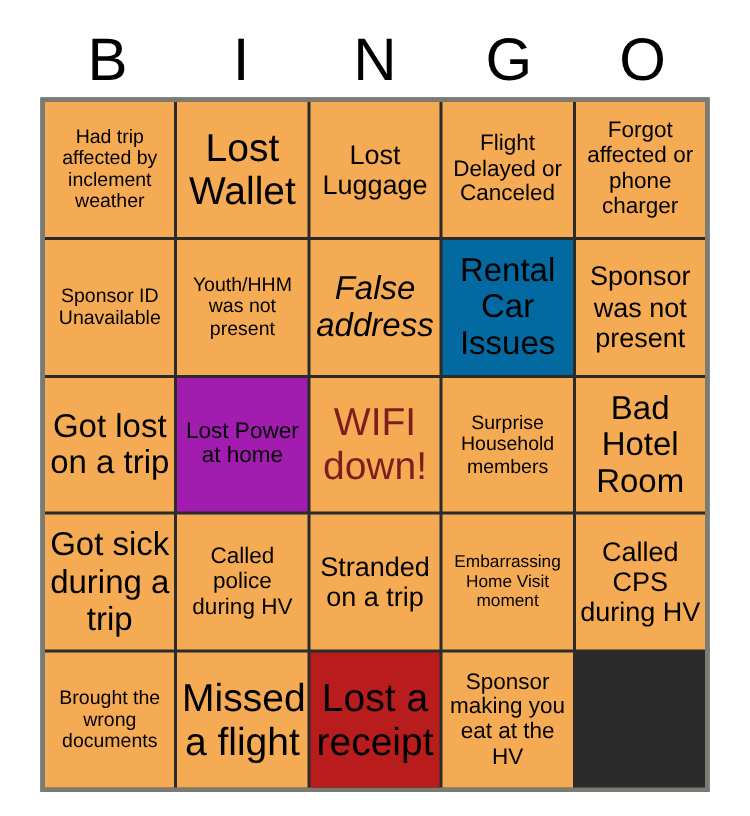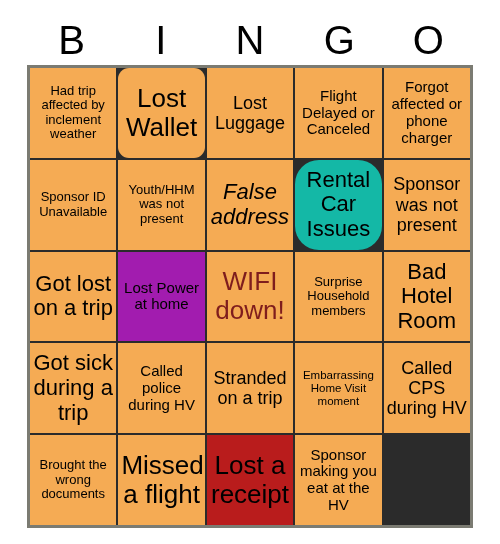--- a/index.html
+++ b/index.html
@@ -99,21 +99,21 @@
     <div class="header-letter" style="color: rgb(0, 0, 0);">N</div>
     <div class="header-letter" style="color: rgb(0, 0, 0);">G</div>
     <div class="header-letter" style="color: rgb(0, 0, 0);">O</div>
   </div>
 
   <div id="bingo-grid" style="background: rgb(43, 43, 43); border-color: rgb(123, 123, 114);">
 
     <div class="bingo-cell" style="background: rgb(245, 171, 84);">
       <span class="cell-text fs-sm" style="color: rgb(0, 0, 0);">Had trip affected by inclement weather</span>
     </div>
-    <div class="bingo-cell" style="background: rgb(245, 171, 84); border-radius: 11px;">
+    <div class="bingo-cell" style="background: rgb(245, 171, 84);">
       <span class="cell-text fs-xxl" style="color: rgb(0, 0, 0);">Lost Wallet</span>
     </div>
     <div class="bingo-cell" style="background: rgb(245, 171, 84);">
       <span class="cell-text fs-lg" style="color: rgb(0, 0, 0);">Lost Luggage</span>
     </div>
     <div class="bingo-cell" style="background: rgb(245, 171, 84);">
       <span class="cell-text fs-md" style="color: rgb(0, 0, 0);">Flight Delayed or Canceled</span>
     </div>
     <div class="bingo-cell" style="background: rgb(245, 171, 84);">
       <span class="cell-text fs-md" style="color: rgb(0, 0, 0);">Forgot affected or phone charger</span>
@@ -121,21 +121,21 @@
 
     <div class="bingo-cell" style="background: rgb(245, 171, 84);">
       <span class="cell-text fs-sm" style="color: rgb(0, 0, 0);">Sponsor ID Unavailable</span>
     </div>
     <div class="bingo-cell" style="background: rgb(245, 171, 84);">
       <span class="cell-text fs-sm" style="color: rgb(0, 0, 0);">Youth/HHM was not present</span>
     </div>
     <div class="bingo-cell" style="background: rgb(245, 171, 84);">
       <span class="cell-text fs-xl" style="color: rgb(0, 0, 0); font-style: italic;">False address</span>
     </div>
-    <div class="bingo-cell" style="background: #14b8a6; border-radius: 24px;">
+    <div class="bingo-cell" style="background: #0369a1;">
       <span class="cell-text fs-xl" style="color: rgb(0, 0, 0);">Rental Car Issues</span>
     </div>
     <div class="bingo-cell" style="background: rgb(245, 171, 84);">
       <span class="cell-text fs-lg" style="color: rgb(0, 0, 0);">Sponsor was not present</span>
     </div>
 
     <div class="bingo-cell" style="background: rgb(245, 171, 84);">
       <span class="cell-text fs-xl" style="color: rgb(0, 0, 0);">Got lost on a trip</span>
     </div>
     <div class="bingo-cell" style="background: #a21caf;">

